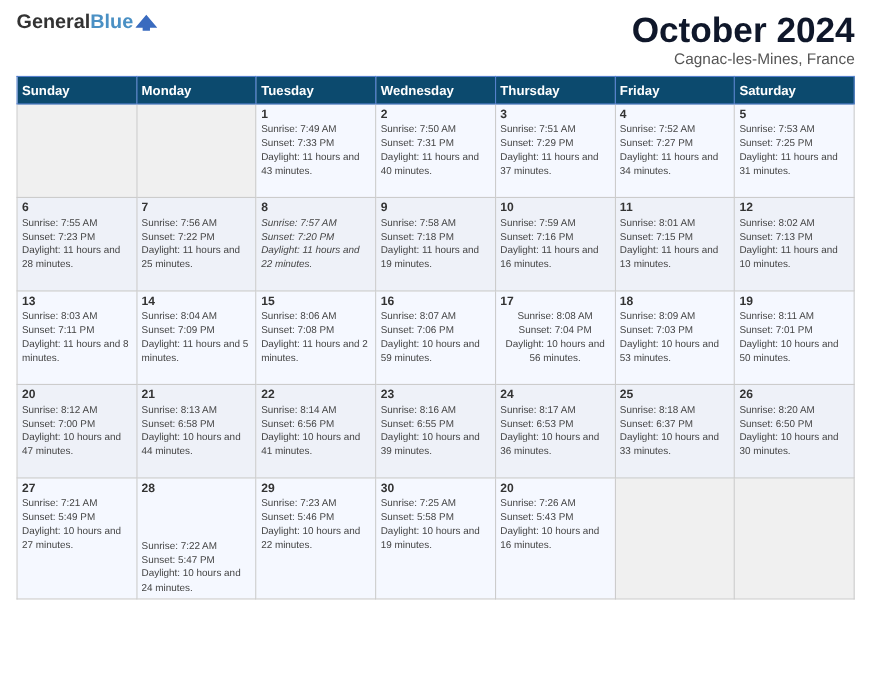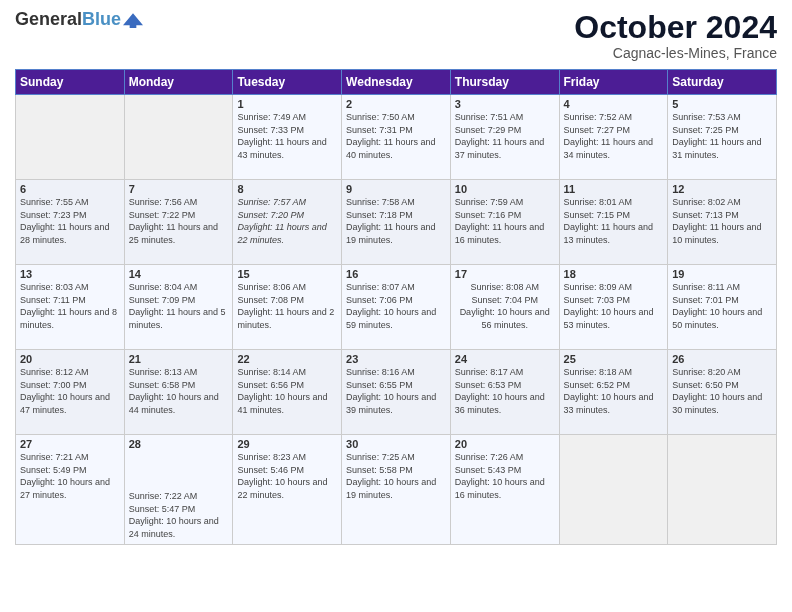--- a/index.html
+++ b/index.html
@@ -46,21 +46,21 @@
       color: #555;
     }
     .calendar {
       flex: 1;
       border: 1px solid #ccc;
       border-collapse: collapse;
       width: 100%;
       table-layout: fixed;
     }
     .calendar thead tr th {
-      background-color: #4c1d95;
+      background-color: #0c4a6e;
       color: #fff;
       font-size: 12px;
       font-weight: bold;
       padding: 5px 4px;
       border: 1px solid #5580cc;
       text-align: left;
     }
     .calendar tbody tr td {
       vertical-align: top;
       border: 1px solid #ccc;
@@ -277,21 +277,21 @@
           </td>
           <td>
             <span class="day-number">24</span>
             <div class="day-info" style="white-space: pre-line;">Sunrise: 8:17 AM
 Sunset: 6:53 PM
 Daylight: 10 hours and 36 minutes.</div>
           </td>
           <td>
             <span class="day-number">25</span>
             <div class="day-info" style="white-space: pre-line;">Sunrise: 8:18 AM
-Sunset: 6:52 PM
+Sunset: 6:37 PM
 Daylight: 10 hours and 33 minutes.</div>
           </td>
           <td>
             <span class="day-number">26</span>
             <div class="day-info" style="white-space: pre-line;">Sunrise: 8:20 AM
 Sunset: 6:50 PM
 Daylight: 10 hours and 30 minutes.</div>
           </td>
         </tr>
         <tr>
@@ -302,21 +302,21 @@
 Daylight: 10 hours and 27 minutes.</div>
           </td>
           <td>
             <span class="day-number">28</span>
             <div class="day-info" style="white-space: pre-line; margin-top: 40px;">Sunrise: 7:22 AM
 Sunset: 5:47 PM
 Daylight: 10 hours and 24 minutes.</div>
           </td>
           <td>
             <span class="day-number">29</span>
-            <div class="day-info" style="white-space: pre-line;">Sunrise: 8:23 AM
+            <div class="day-info" style="white-space: pre-line;">Sunrise: 7:23 AM
 Sunset: 5:46 PM
 Daylight: 10 hours and 22 minutes.</div>
           </td>
           <td>
             <span class="day-number">30</span>
             <div class="day-info" style="white-space: pre-line;">Sunrise: 7:25 AM
 Sunset: 5:58 PM
 Daylight: 10 hours and 19 minutes.</div>
           </td>
           <td>

